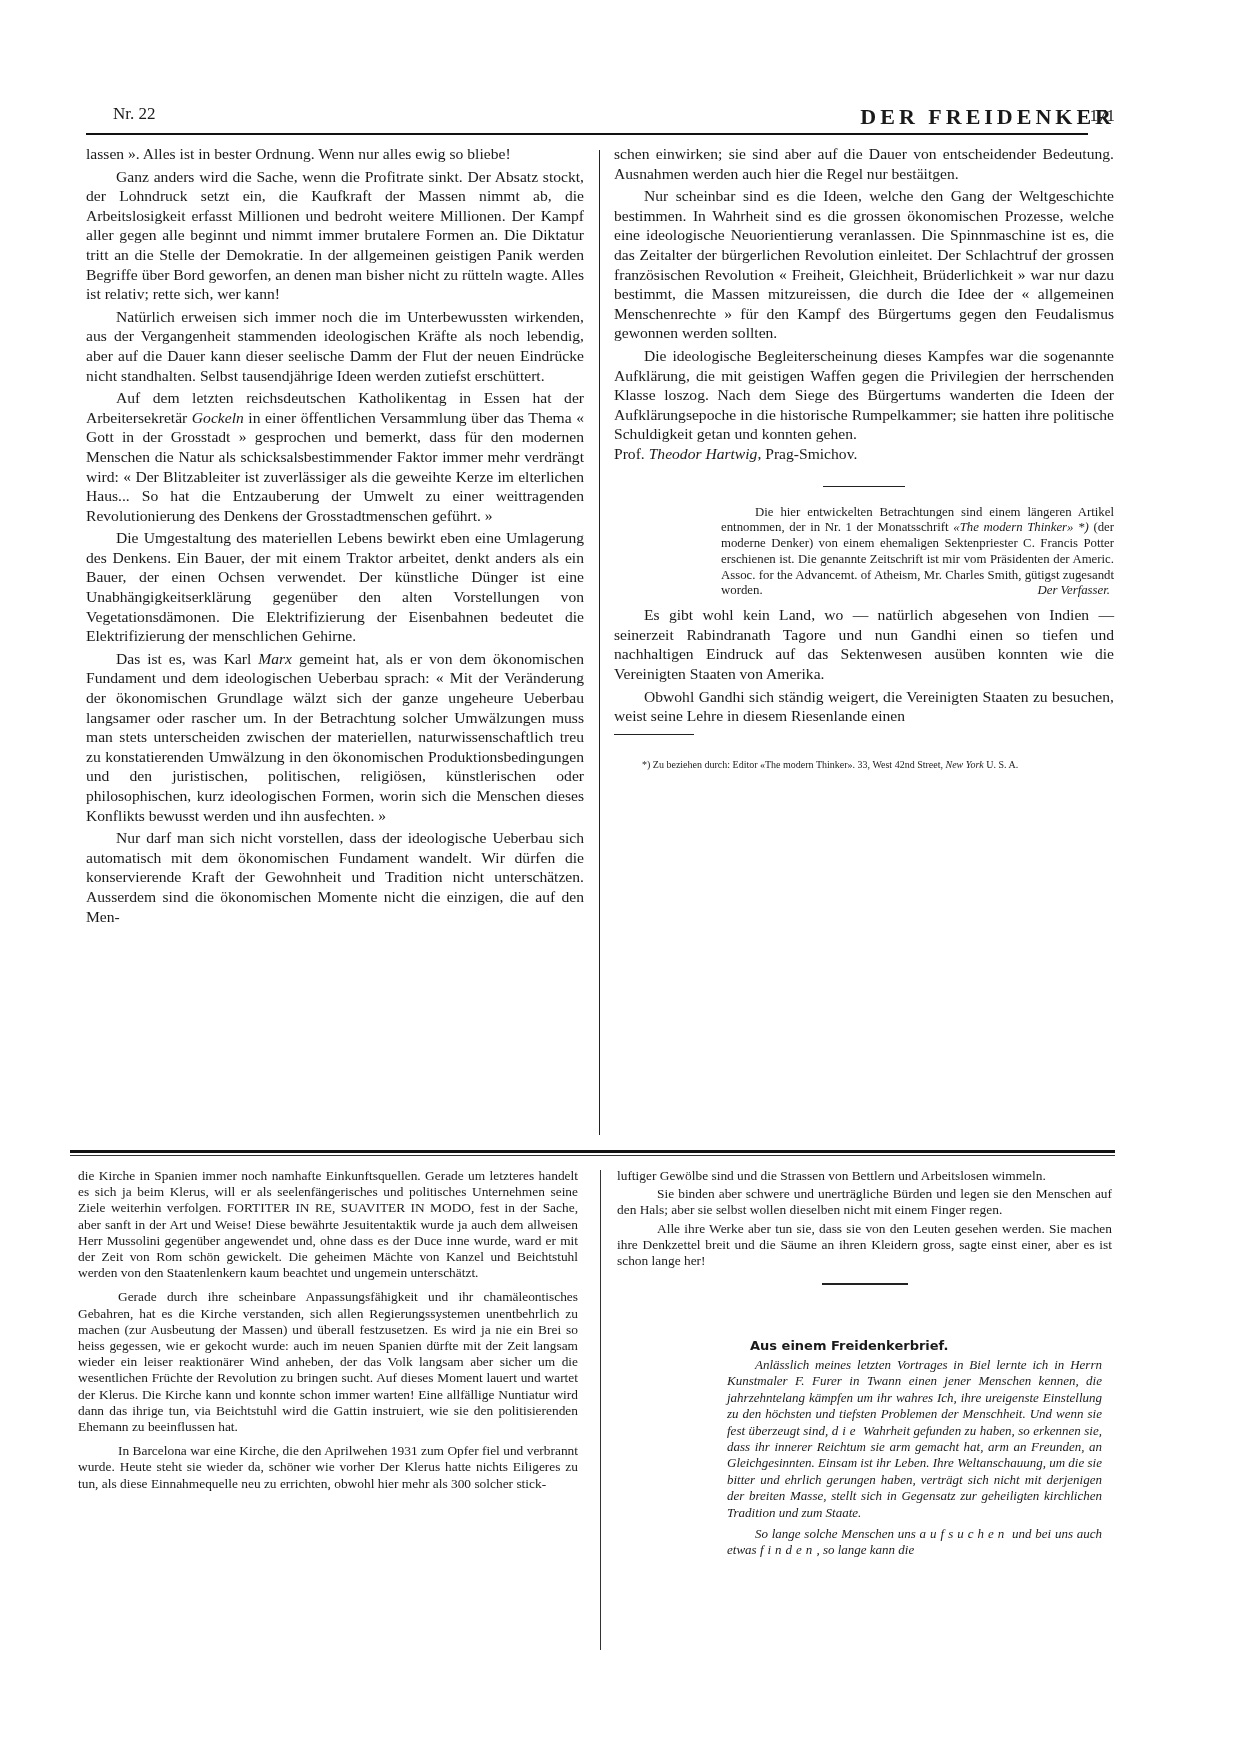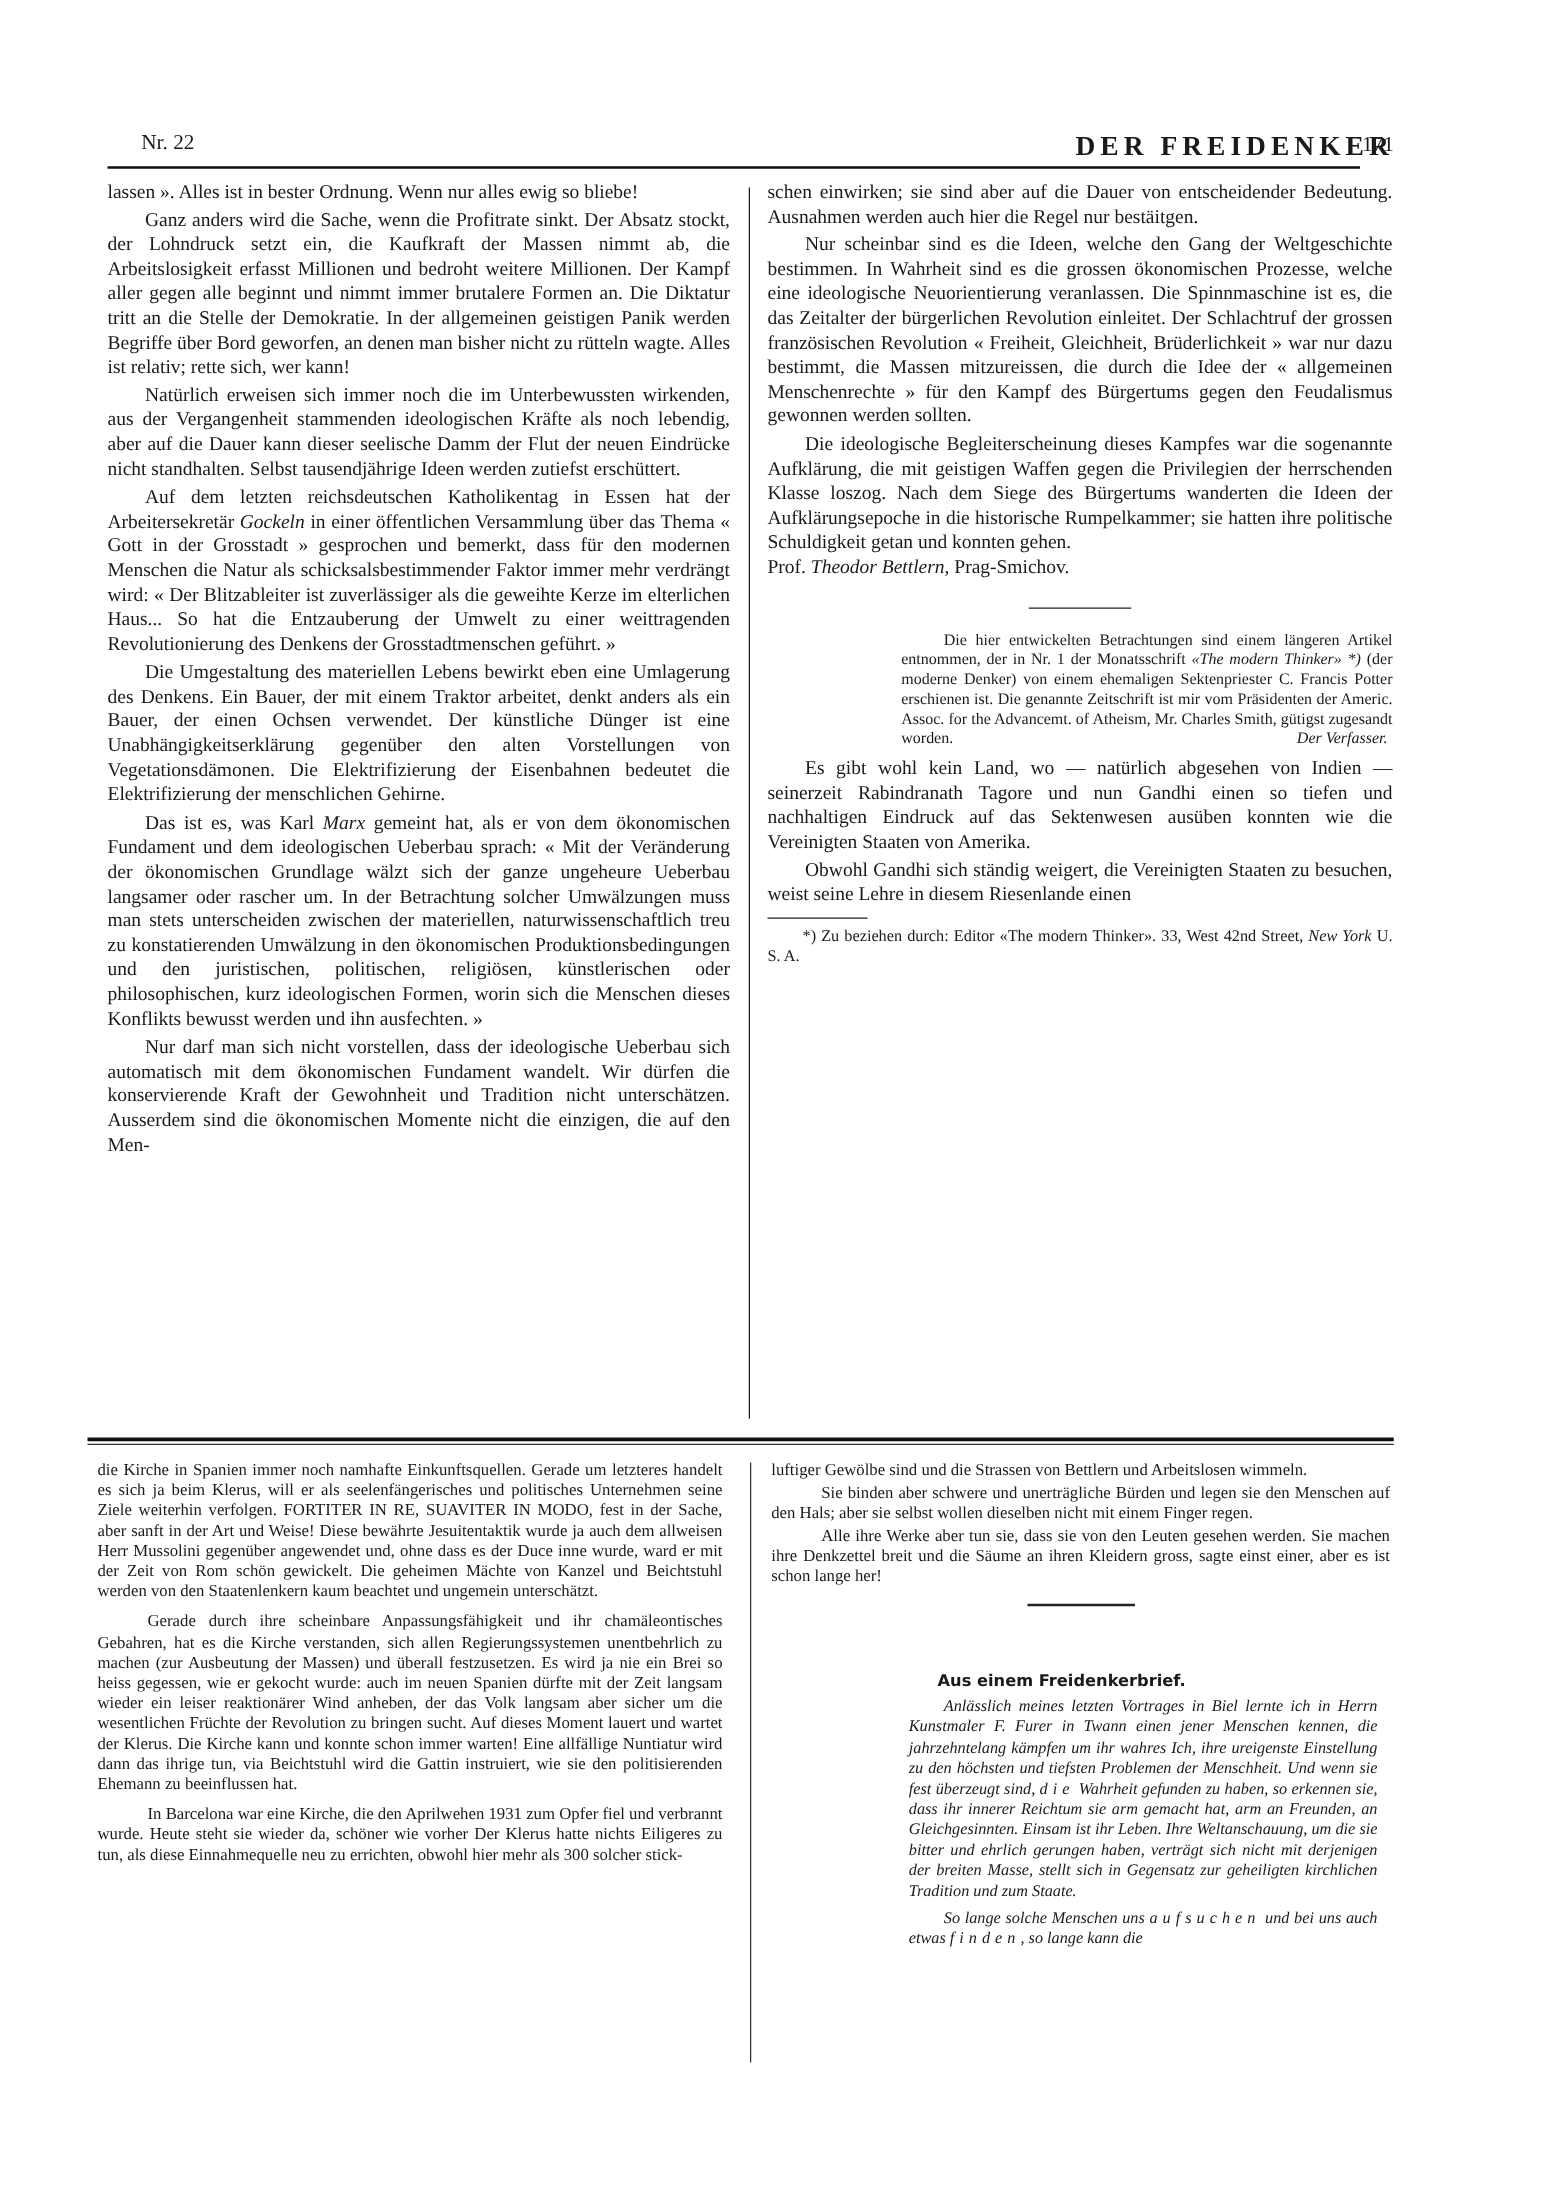--- a/index.html
+++ b/index.html
@@ -27,21 +27,21 @@
   .signature { text-align: right; margin-top: 6px; padding-right: 6px; }
   .short-rule { width: 82px; margin: 22px auto 18px auto; border-top: 1.5px solid #222; }
   .art-title {
     font-family: "DejaVu Sans", sans-serif; font-weight: bold; font-size: 21px;
     line-height: 25px; text-align: center; letter-spacing: 0.3px; margin-left: -16px;
   }
   .editor-note { margin-left: 107px; font-size: 12.8px; line-height: 15.8px; margin-top: 8px; }
   .editor-note p { text-indent: 34px; }
   .note-sig { float: right; font-style: italic; margin-right: 4px; }
   .footnote-rule { width: 80px; border-top: 1px solid #222; margin-top: 8px; }
-  .footnote { font-size: 13px; line-height: 16px; margin-top: 6px; }
+  .footnote { font-size: 10px; line-height: 16px; margin-top: 22px; }
   .footnote p { text-indent: 28px; }
 
   .big-rule { position: absolute; left: 70px; top: 1150px; width: 1045px; border-top: 3px solid #111; }
   .big-rule2 { position: absolute; left: 70px; top: 1155px; width: 1045px; border-top: 1px solid #333; }
 
   .lower { font-size: 13.4px; line-height: 16.2px; }
   .lower p.ind { text-indent: 40px; margin-top: 8px; }
   .col-l-lo { left: 78px; top: 1168px; width: 500px; }
   .col-r-lo { left: 617px; top: 1168px; width: 495px; }
   .vrule-lo { position: absolute; left: 600px; top: 1170px; height: 480px; border-left: 1px solid #333; }
@@ -74,21 +74,21 @@
   <p class="ind"><span>Das ist es, was Karl </span><i>Marx</i><span> gemeint hat, als er von dem ökonomischen Fundament und dem ideologischen Ueberbau sprach: « Mit der Veränderung der ökonomischen Grundlage wälzt sich der ganze ungeheure Ueberbau langsamer oder rascher um. In der Betrachtung solcher Umwälzungen muss man stets unterscheiden zwischen der materiellen, naturwissenschaftlich treu zu konstatierenden Umwälzung in den ökonomischen Produktionsbedingungen und den juristischen, politischen, religiösen, künstlerischen oder philosophischen, kurz ideologischen Formen, worin sich die Menschen dieses Konflikts bewusst werden und ihn ausfechten. »</span></p>
   <p class="ind">Nur darf man sich nicht vorstellen, dass der ideologische Ueberbau sich automatisch mit dem ökonomischen Fundament wandelt. Wir dürfen die konservierende Kraft der Gewohnheit und Tradition nicht unterschätzen. Ausserdem sind die ökonomischen Momente nicht die einzigen, die auf den Men-</p>
 </div>
 
 <div class="vrule-up"></div>
 
 <div class="col upper col-r-up">
   <p>schen einwirken; sie sind aber auf die Dauer von entscheidender Bedeutung. Ausnahmen werden auch hier die Regel nur bestäitgen.</p>
   <p class="ind">Nur scheinbar sind es die Ideen, welche den Gang der Weltgeschichte bestimmen. In Wahrheit sind es die grossen ökonomischen Prozesse, welche eine ideologische Neuorientierung veranlassen. Die Spinnmaschine ist es, die das Zeitalter der bürgerlichen Revolution einleitet. Der Schlachtruf der grossen französischen Revolution « Freiheit, Gleichheit, Brüderlichkeit » war nur dazu bestimmt, die Massen mitzureissen, die durch die Idee der « allgemeinen Menschenrechte » für den Kampf des Bürgertums gegen den Feudalismus gewonnen werden sollten.</p>
   <p class="ind">Die ideologische Begleiterscheinung dieses Kampfes war die sogenannte Aufklärung, die mit geistigen Waffen gegen die Privilegien der herrschenden Klasse loszog. Nach dem Siege des Bürgertums wanderten die Ideen der Aufklärungsepoche in die historische Rumpelkammer; sie hatten ihre politische Schuldigkeit getan und konnten gehen.</p>
-  <p class="signature"><span>Prof. </span><i>Theodor Bettlern</i><span>, Prag-Smichov.</span></p>
+  <p class="signature"><span>Prof. </span><i>Theodor Hartwig</i><span>, Prag-Smichov.</span></p>
   <div class="short-rule"></div>
 
 
   <div class="editor-note">
     <p><span>Die hier entwickelten Betrachtungen sind einem längeren Artikel entnommen, der in Nr. 1 der Monatsschrift </span><i>«The modern Thinker» *)</i><span> (der moderne Denker) von einem ehemaligen Sektenpriester C. Francis Potter erschienen ist. Die genannte Zeitschrift ist mir vom Präsidenten der Americ. Assoc. for the Advancemt. of Atheism, Mr. Charles Smith, gütigst zugesandt worden.</span><span class="note-sig">Der Verfasser.</span></p>
   </div>
 
   <p class="ind" style="margin-top:6px">Es gibt wohl kein Land, wo — natürlich abgesehen von Indien — seinerzeit Rabindranath Tagore und nun Gandhi einen so tiefen und nachhaltigen Eindruck auf das Sektenwesen ausüben konnten wie die Vereinigten Staaten von Amerika.</p>
   <p class="ind">Obwohl Gandhi sich ständig weigert, die Vereinigten Staaten zu besuchen, weist seine Lehre in diesem Riesenlande einen</p>
   <div class="footnote-rule"></div>

